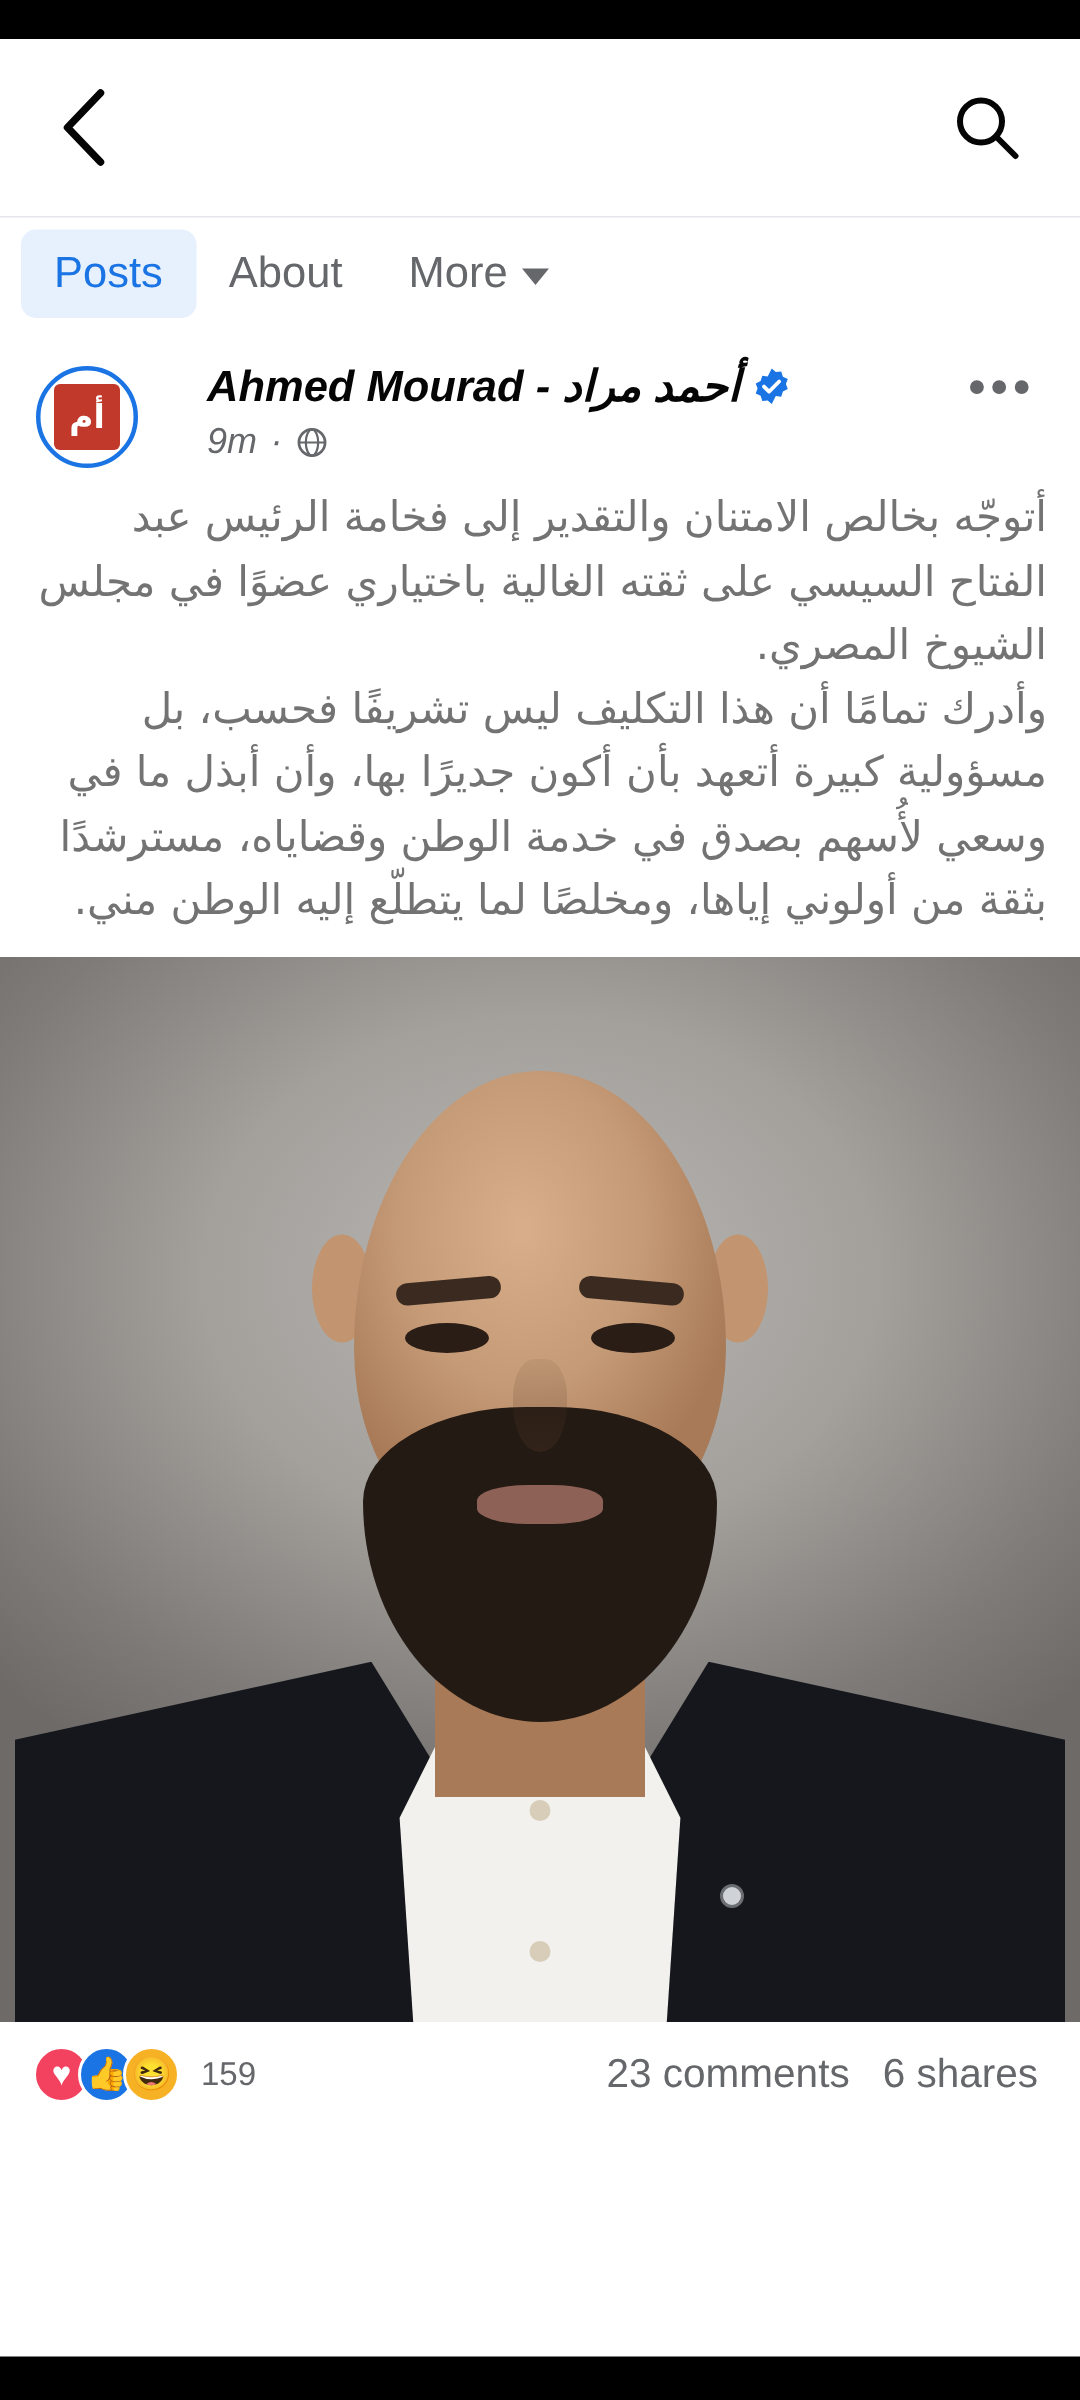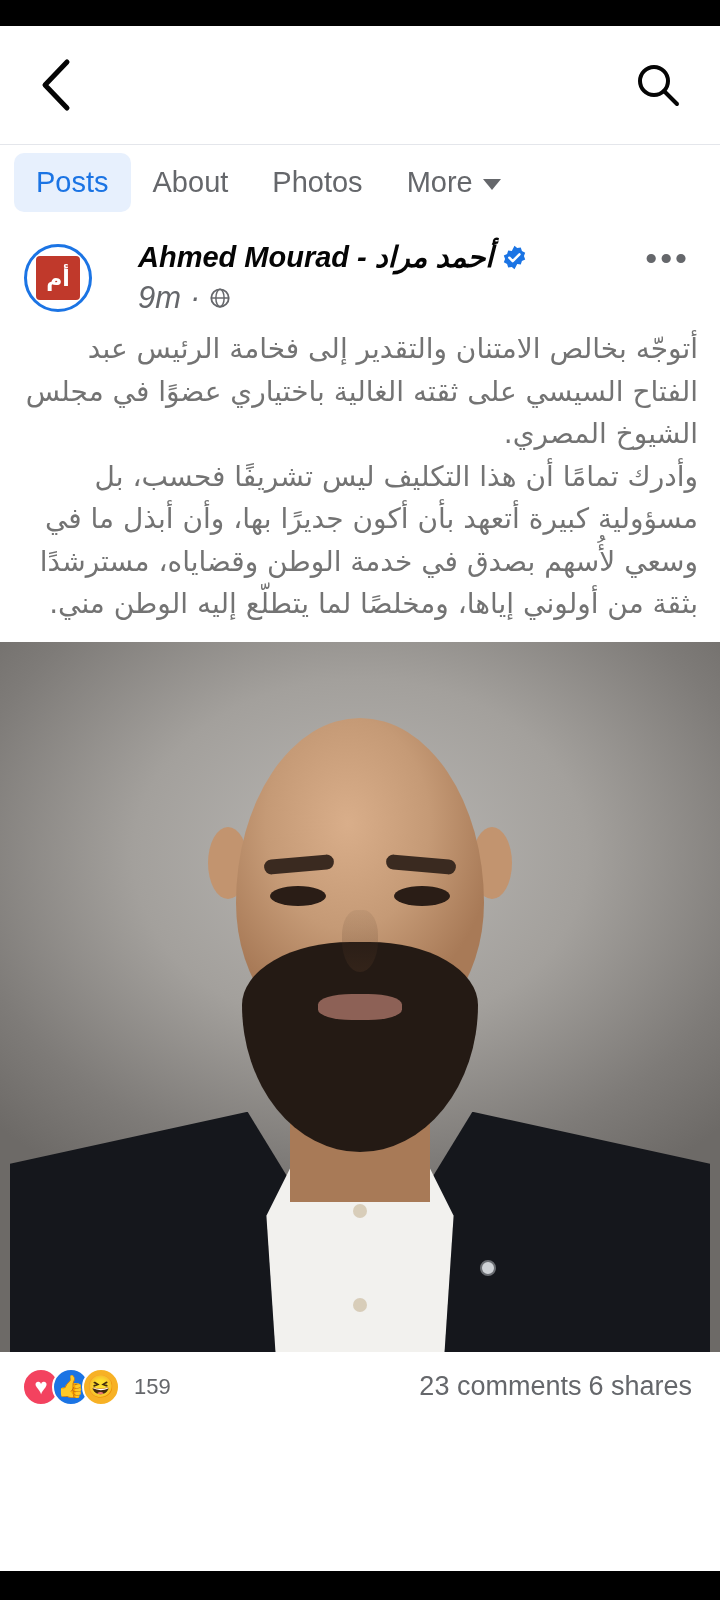--- a/index.html
+++ b/index.html
@@ -132,21 +132,21 @@
   .verified {
     width: 27px; height: 27px;
     flex: 0 0 auto;
   }
   .sub-row {
     display: flex;
     align-items: center;
     gap: 9px;
     margin-top: 6px;
     color: #65676b;
-    font-size: 31px;
+    font-size: 24px;
   }
   .globe {
     width: 22px; height: 22px;
   }
   .more-dots {
     position: absolute;
     right: 30px;
     top: 22px;
     color: #65676b;
     font-size: 34px;
@@ -320,21 +320,21 @@
   .r-like { background: #1b74e4; }
   .r-haha { background: #f7b125; }
   .react-count {
     margin-left: 14px;
     font-size: 22px;
     color: #65676b;
   }
   .react-right {
     display: flex;
     align-items: center;
-    gap: 7px;
+    gap: 22px;
     font-size: 27px;
     color: #65676b;
   }
   .nav-gap { flex: 1 1 auto; background: #fff; }
 </style>
 </head>
 <body>
 
 <div class="phone">
   <div class="screen">
@@ -352,23 +352,20 @@
         </svg>
       </div>
     </div>
 
     <div class="tabs">
       <div class="tab active">
         <span>Posts</span>
       </div>
       <div class="tab">
         <span>About</span>
-      </div>
-      <div class="tab">
-        <span>Photos</span>
       </div>
       <div class="tab">
         <span>More</span>
         <span class="caret"></span>
       </div>
     </div>
 
     <div class="post">
 
       <div class="post-header">

